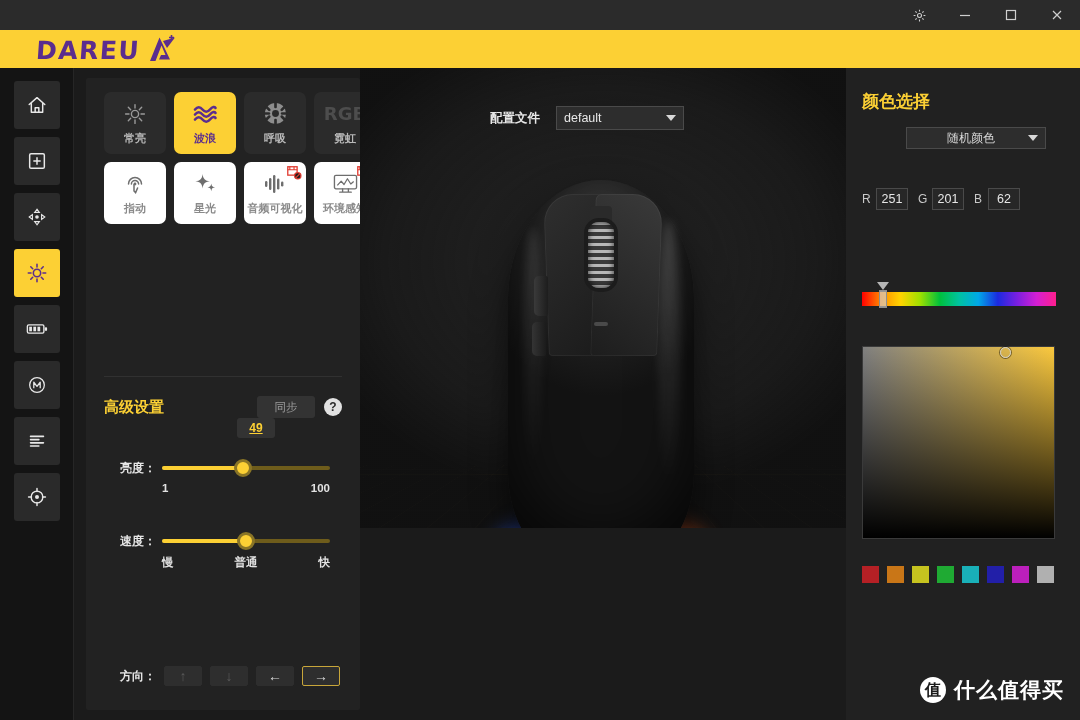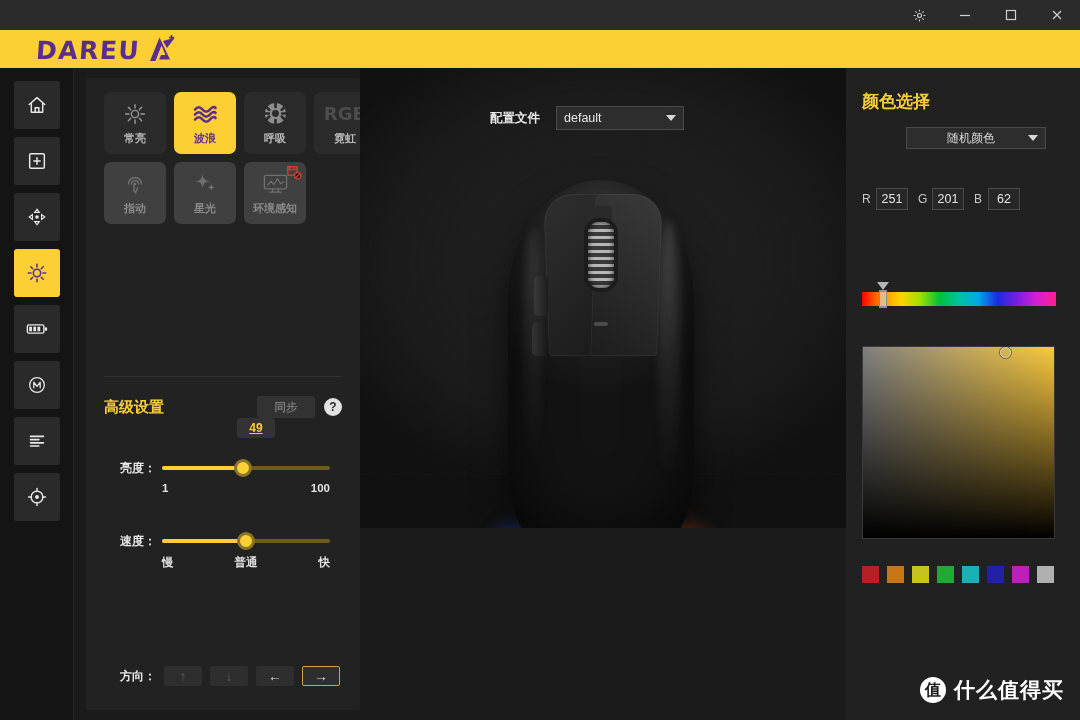--- a/index.html
+++ b/index.html
@@ -77,21 +77,21 @@
     margin: 14px 0 0 18px;
   }
   .mode-btn {
     width: 62px; height: 62px; background: #2b2b2b; border-radius: 7px;
     display: flex; flex-direction: column; align-items: center; justify-content: center;
     gap: 4px; cursor: pointer; position: relative;
   }
   .mode-btn .mlabel { font-size: 11px; color: #b9b9b9; font-weight: bold; }
   .mode-btn.selected { background: #fcd034; }
   .mode-btn.selected .mlabel { color: #5b2d8e; }
-  .mode-btn.dim { background: #404040; }
+  .mode-btn.dim { background: #ffffff; }
   .mode-btn.dim .mlabel { color: #8a8a8a; }
   .mode-ico { height: 26px; display: flex; align-items: center; justify-content: center; }
   .mode-ico svg { display: block; }
   .rgb-txt { font-family: "DejaVu Sans", sans-serif; font-weight: 900; font-size: 18px; color: #4d4d4d; letter-spacing: 0px; }
   .badge-lock {
     position: absolute; right: 4px; top: 4px; width: 15px; height: 14px;
   }
 
   .divider {
     position: absolute; left: 18px; top: 298px; width: 238px; height: 1px;
@@ -471,20 +471,40 @@
         <div class="mode-btn dim">
           <div class="mode-ico">
             <svg width="25" height="25" viewBox="0 0 26 26">
               <path d="M10 3 C10.6 8.2 12.4 10 17.6 10.6 C12.4 11.2 10.6 13 10 18.2 C9.4 13 7.6 11.2 2.4 10.6 C7.6 10 9.4 8.2 10 3 Z" fill="#6e6e6e"></path>
               <path d="M19 13 C19.35 15.7 20.3 16.65 23 17 C20.3 17.35 19.35 18.3 19 21 C18.65 18.3 17.7 17.35 15 17 C17.7 16.65 18.65 15.7 19 13 Z" fill="#6e6e6e"></path>
             </svg>
           </div>
           <div class="mlabel">星光</div>
         </div>
 
+        <div class="mode-btn dim">
+          <div class="mode-ico">
+            <svg width="24" height="22" viewBox="0 0 24 22">
+              <g fill="#6e6e6e">
+                <rect x="2" y="8" width="2.4" height="6" rx="1.2"></rect>
+                <rect x="6" y="5" width="2.4" height="12" rx="1.2"></rect>
+                <rect x="10" y="2" width="2.4" height="18" rx="1.2"></rect>
+                <rect x="14" y="5.5" width="2.4" height="11" rx="1.2"></rect>
+                <rect x="18" y="8.5" width="2.4" height="5" rx="1.2"></rect>
+              </g>
+            </svg>
+          </div>
+          <svg class="badge-lock" viewBox="0 0 16 15">
+            <rect x="0.8" y="0.8" width="10" height="9" fill="none" stroke="#e03b30" stroke-width="1.4"></rect>
+            <path d="M3 0.8 V4 M7.5 0.8 V4 M0.8 4 H10.8" stroke="#e03b30" stroke-width="1.2"></path>
+            <circle cx="11.5" cy="10.5" r="3.4" fill="#1f1f1f" stroke="#e03b30" stroke-width="1.3"></circle>
+            <path d="M9.4 12.6 L13.6 8.4" stroke="#e03b30" stroke-width="1.3"></path>
+          </svg>
+          <div class="mlabel">音频可视化</div>
+        </div>
 
         <div class="mode-btn dim">
           <div class="mode-ico">
             <svg width="25" height="22" viewBox="0 0 26 22">
               <rect x="1.5" y="2" width="23" height="14" rx="1.5" fill="none" stroke="#6e6e6e" stroke-width="1.4"></rect>
               <path d="M4.5 12.5 L8.5 8 L11.5 11.5 L15 5.5 L18.5 11 L21.5 8.5" fill="none" stroke="#6e6e6e" stroke-width="1.3" stroke-linejoin="round"></path>
               <path d="M10 16 V19 M16 16 V19 M7 19.5 H19" stroke="#6e6e6e" stroke-width="1.4" stroke-linecap="round"></path>
             </svg>
           </div>
           <svg class="badge-lock" viewBox="0 0 16 15">

